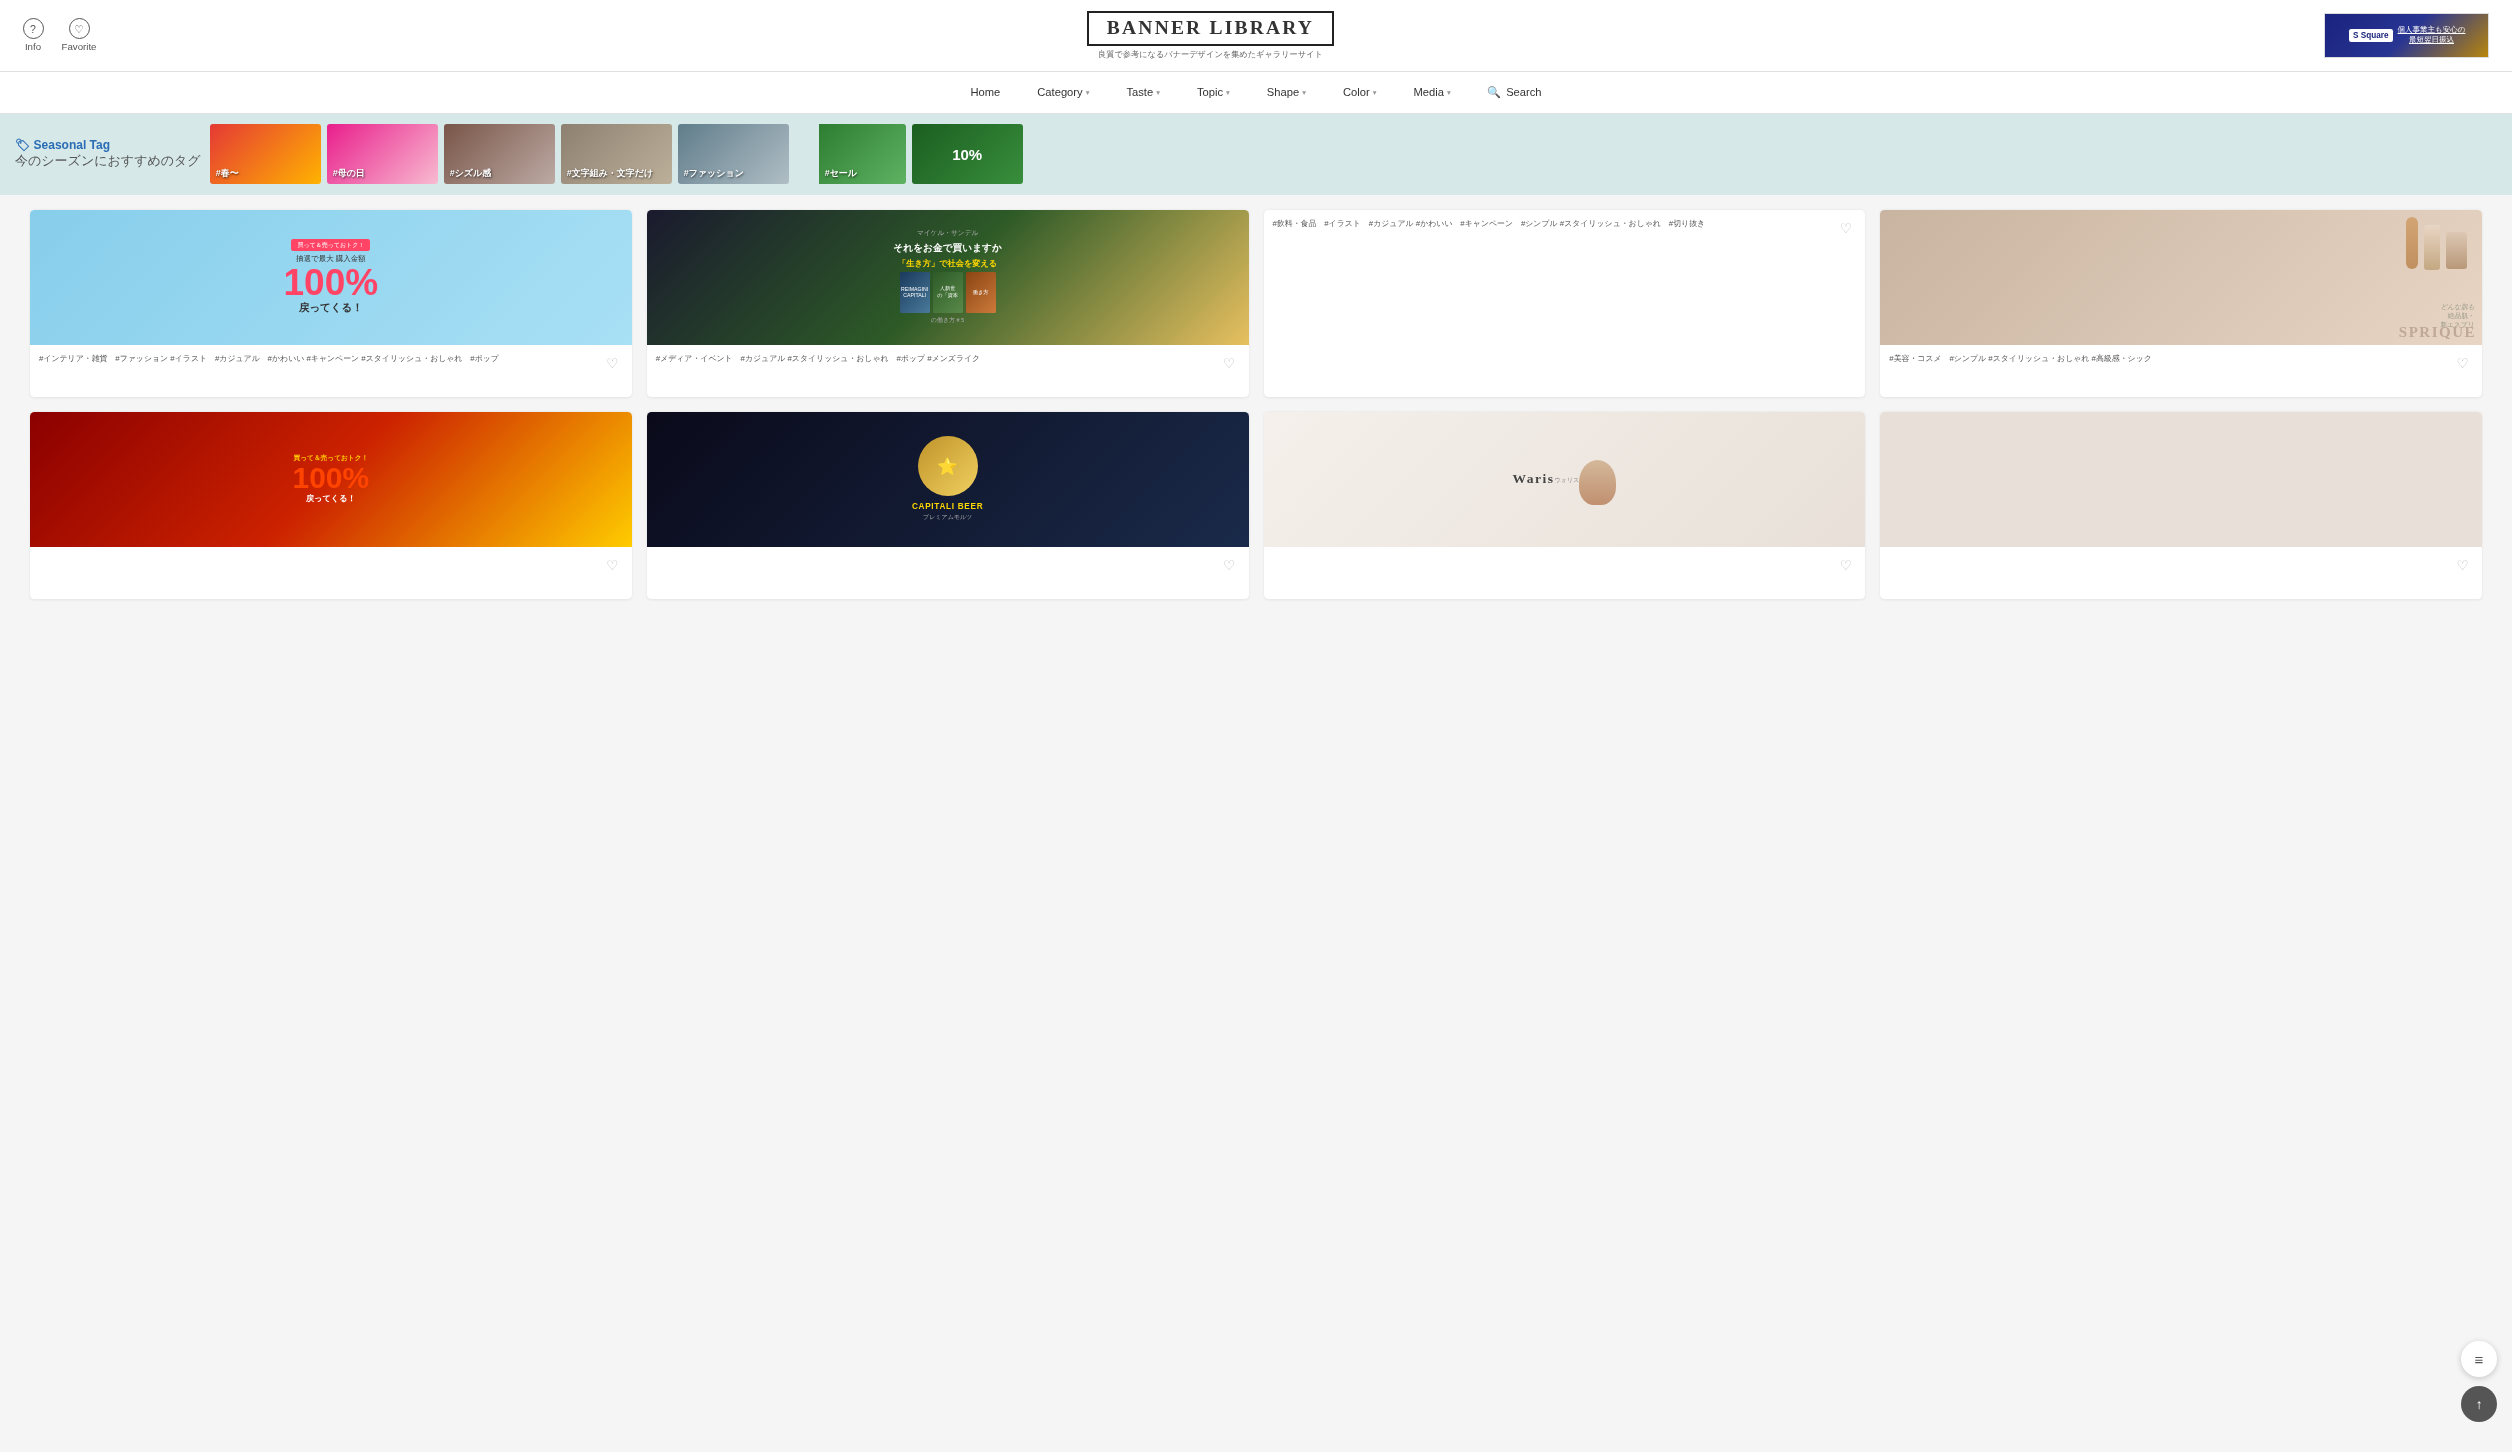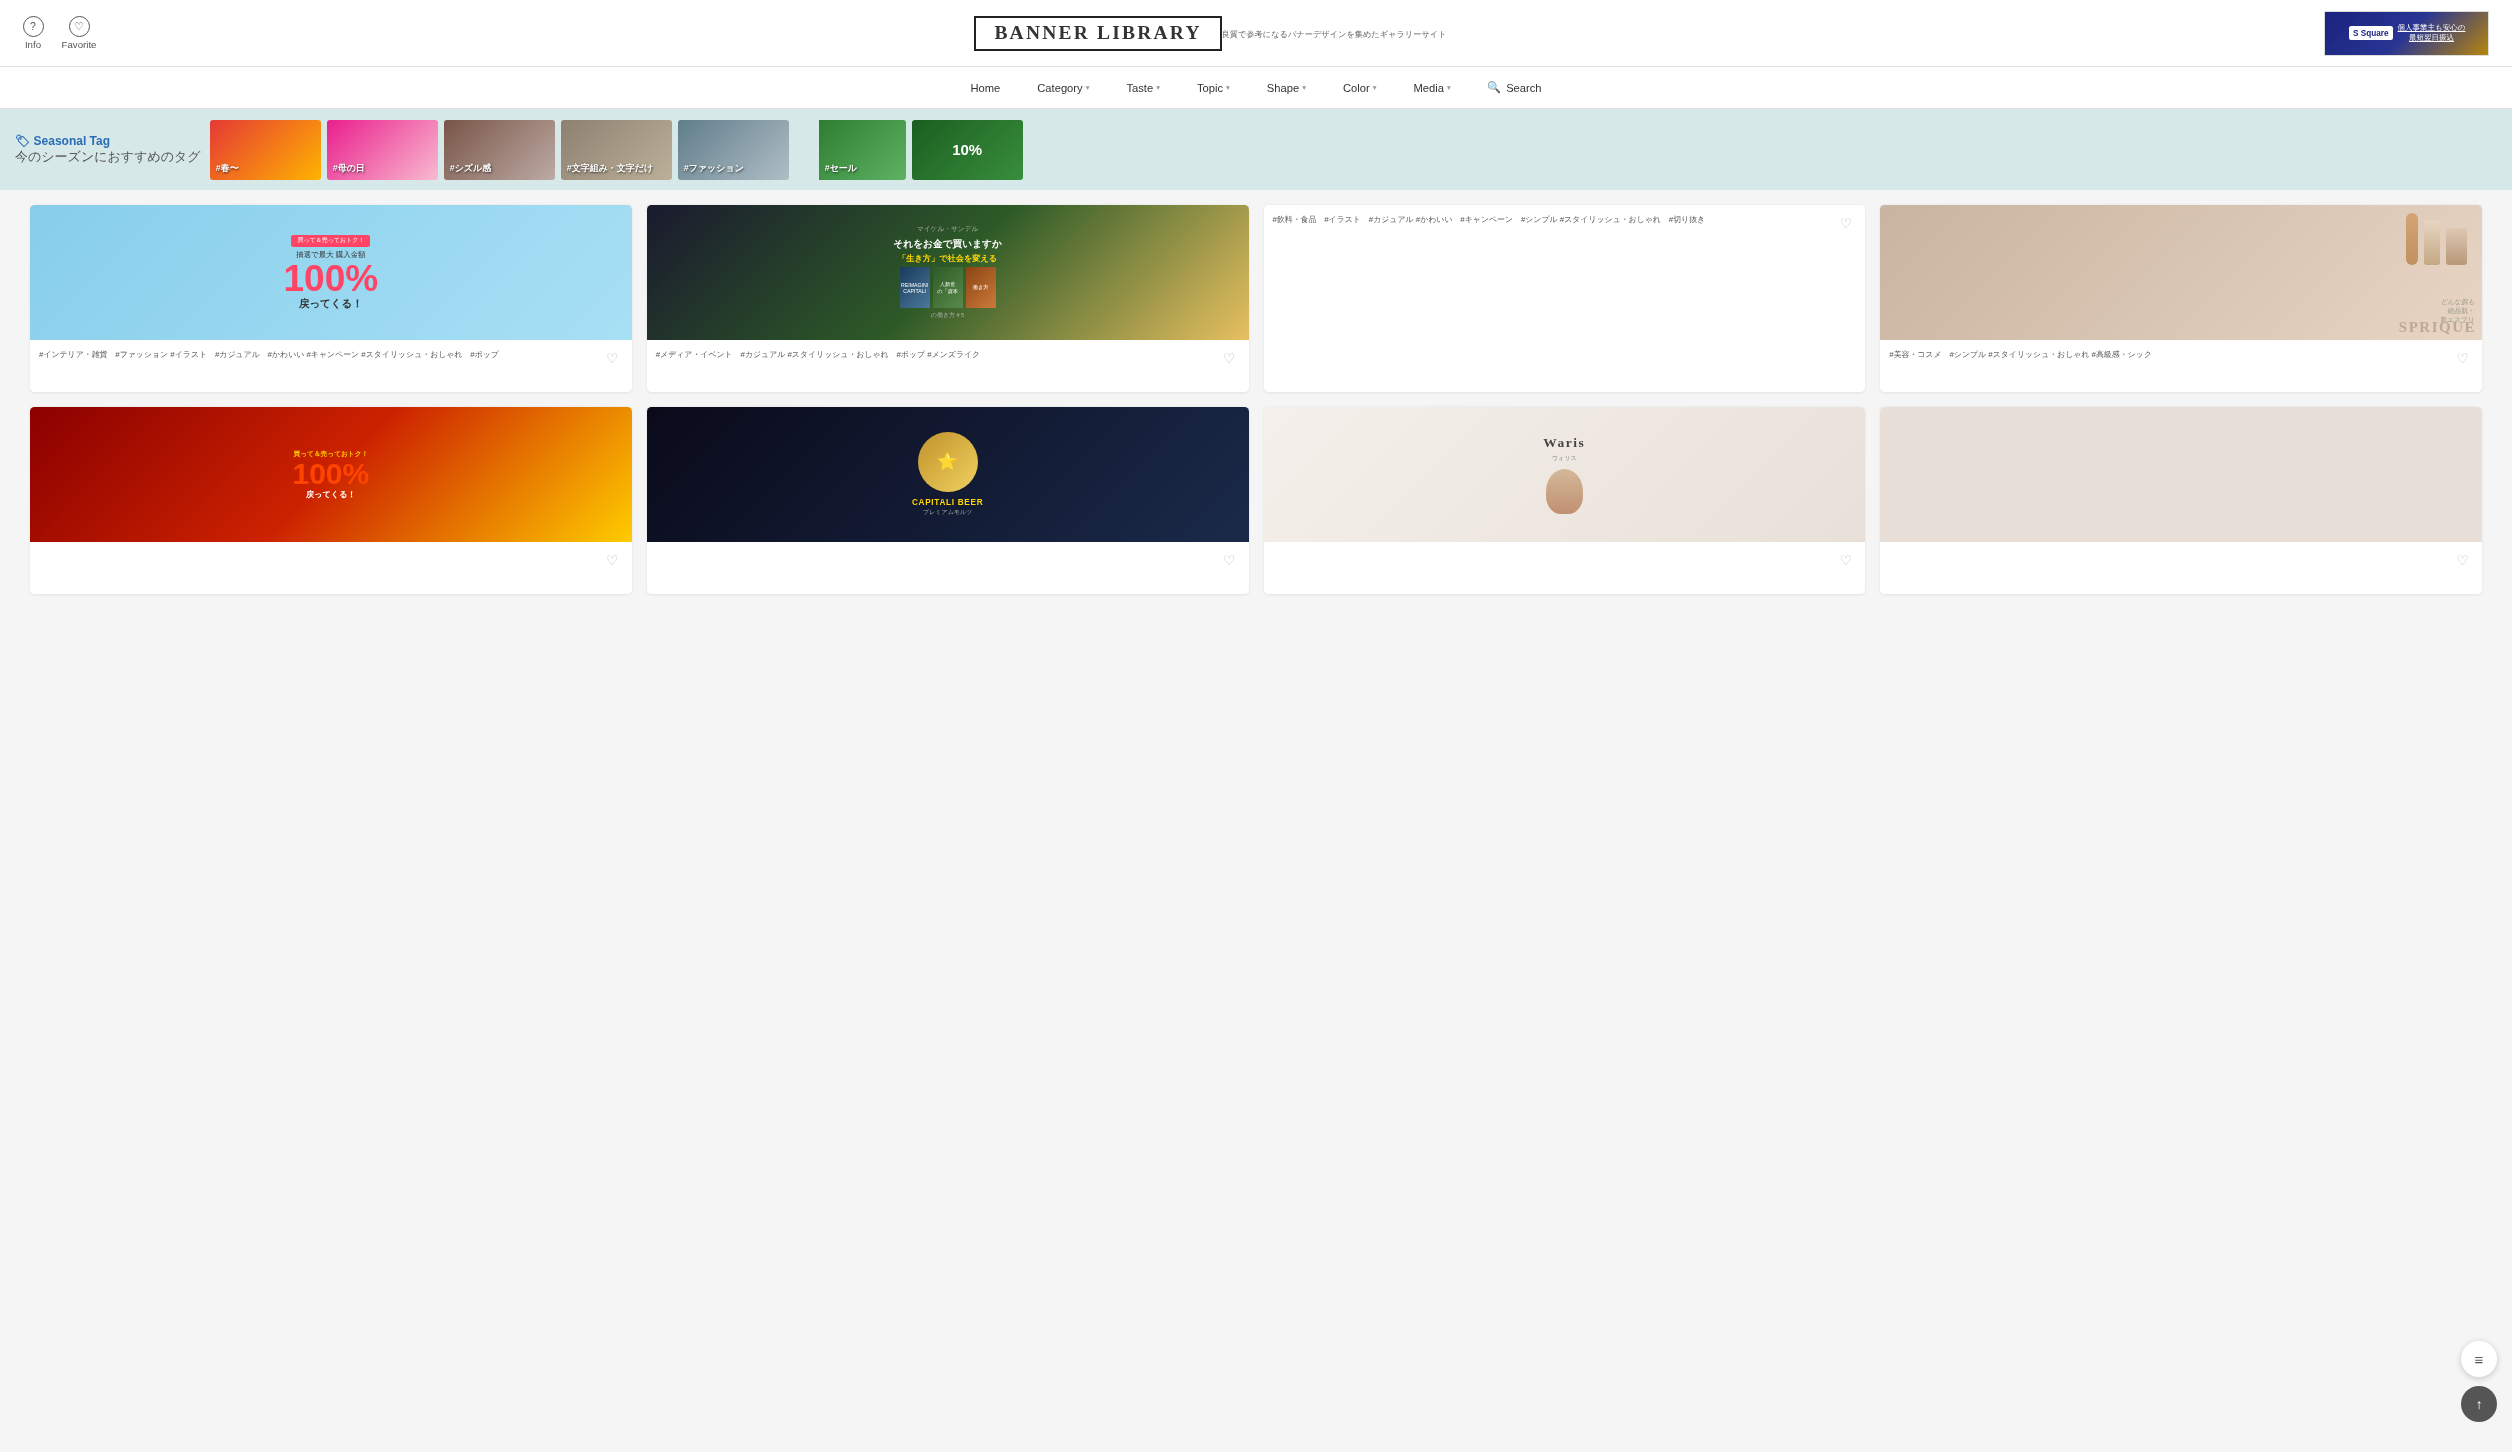--- a/index.html
+++ b/index.html
@@ -33,21 +33,21 @@
       height: 21px;
       border: 1.5px solid #555;
       border-radius: 50%;
       display: flex;
       align-items: center;
       justify-content: center;
       font-size: 10.5px;
     }
     .header-center {
       display: flex;
-      flex-direction: row;
+      flex-direction: column;
       align-items: center;
     }
     .site-title {
       font-size: 19.5px;
       font-weight: 800;
       letter-spacing: 2.2px;
       border: 2.2px solid #222;
       padding: 4.5px 18px;
       font-family: Georgia, serif;
     }
@@ -545,21 +545,21 @@
       </div>
       <div class="banner-card-footer">
         <div class="banner-tags"></div>
         <div class="heart-btn">♡</div>
       </div>
     </div>
 
     <div class="banner-card" style="position:relative;">
       <div class="pr-badge">PR</div>
       <div class="banner-card-img">
-        <div style="background:linear-gradient(135deg,#f5f0eb,#e8e0d8);width:100%;height:100%;display:flex;flex-direction:column;align-items:center;justify-content:center;padding:9px;">
+        <div style="background:linear-gradient(135deg,#f5f0eb,#e8e0d8);width:100%;height:100%;display:flex;flex-direction:row;align-items:center;justify-content:center;padding:9px;">
           <div style="font-size:13.5px;font-weight:700;font-family:Georgia;color:#444;letter-spacing:1.5px;">Waris</div>
           <div style="font-size:6px;color:#888;margin-top:3px;">ウォリス</div>
           <div style="width:37px;height:45px;background:linear-gradient(180deg,#d4b89a,#c09070);border-radius:50% 50% 40% 40%;margin-top:6px;"></div>
         </div>
       </div>
       <div class="banner-card-footer">
         <div class="banner-tags"></div>
         <div class="heart-btn">♡</div>
       </div>
     </div>

